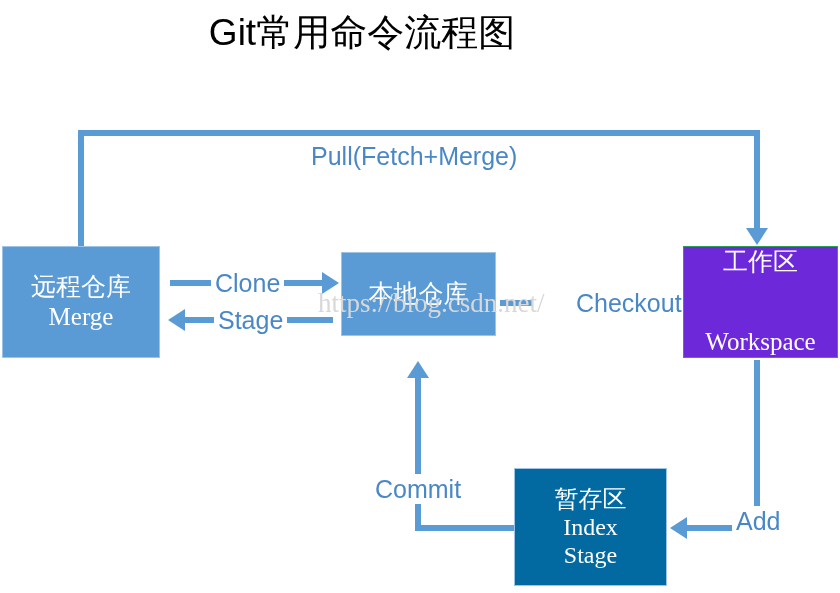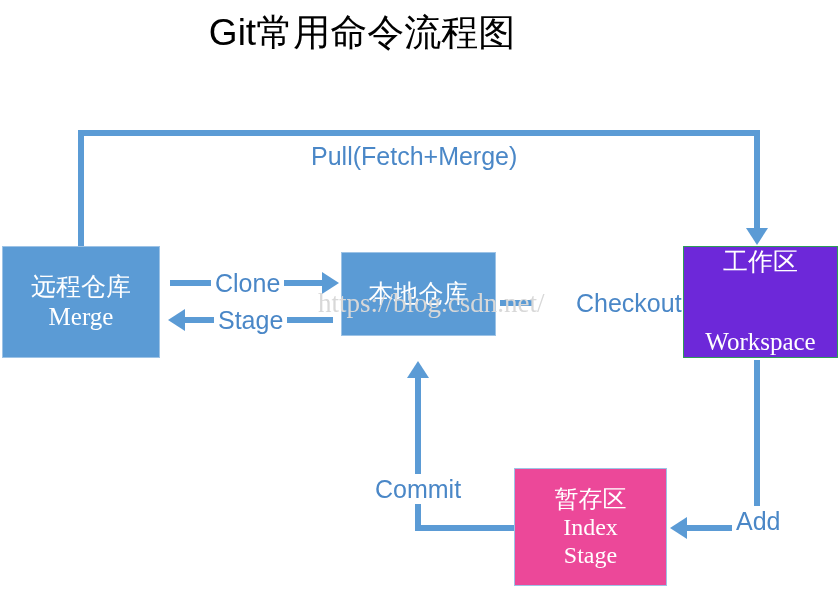--- a/index.html
+++ b/index.html
@@ -61,21 +61,21 @@
     border: 1px solid #9DC3E6;
   }
   #node-workspace {
     left: 683px; top: 246px; width: 155px; height: 112px;
     background: #6d28d9;
     border: 1px solid #2E9B57;
     justify-content: space-between;
   }
   #node-index {
     left: 514px; top: 468px; width: 153px; height: 118px;
-    background: #ec4899;
+    background: #0369a1;
     border: 1px solid #9DC3E6;
     font-size: 24px;
     line-height: 28px;
   }
 
   
   .seg {
     position: absolute;
     background: #5B9BD5;
     z-index: 2;

